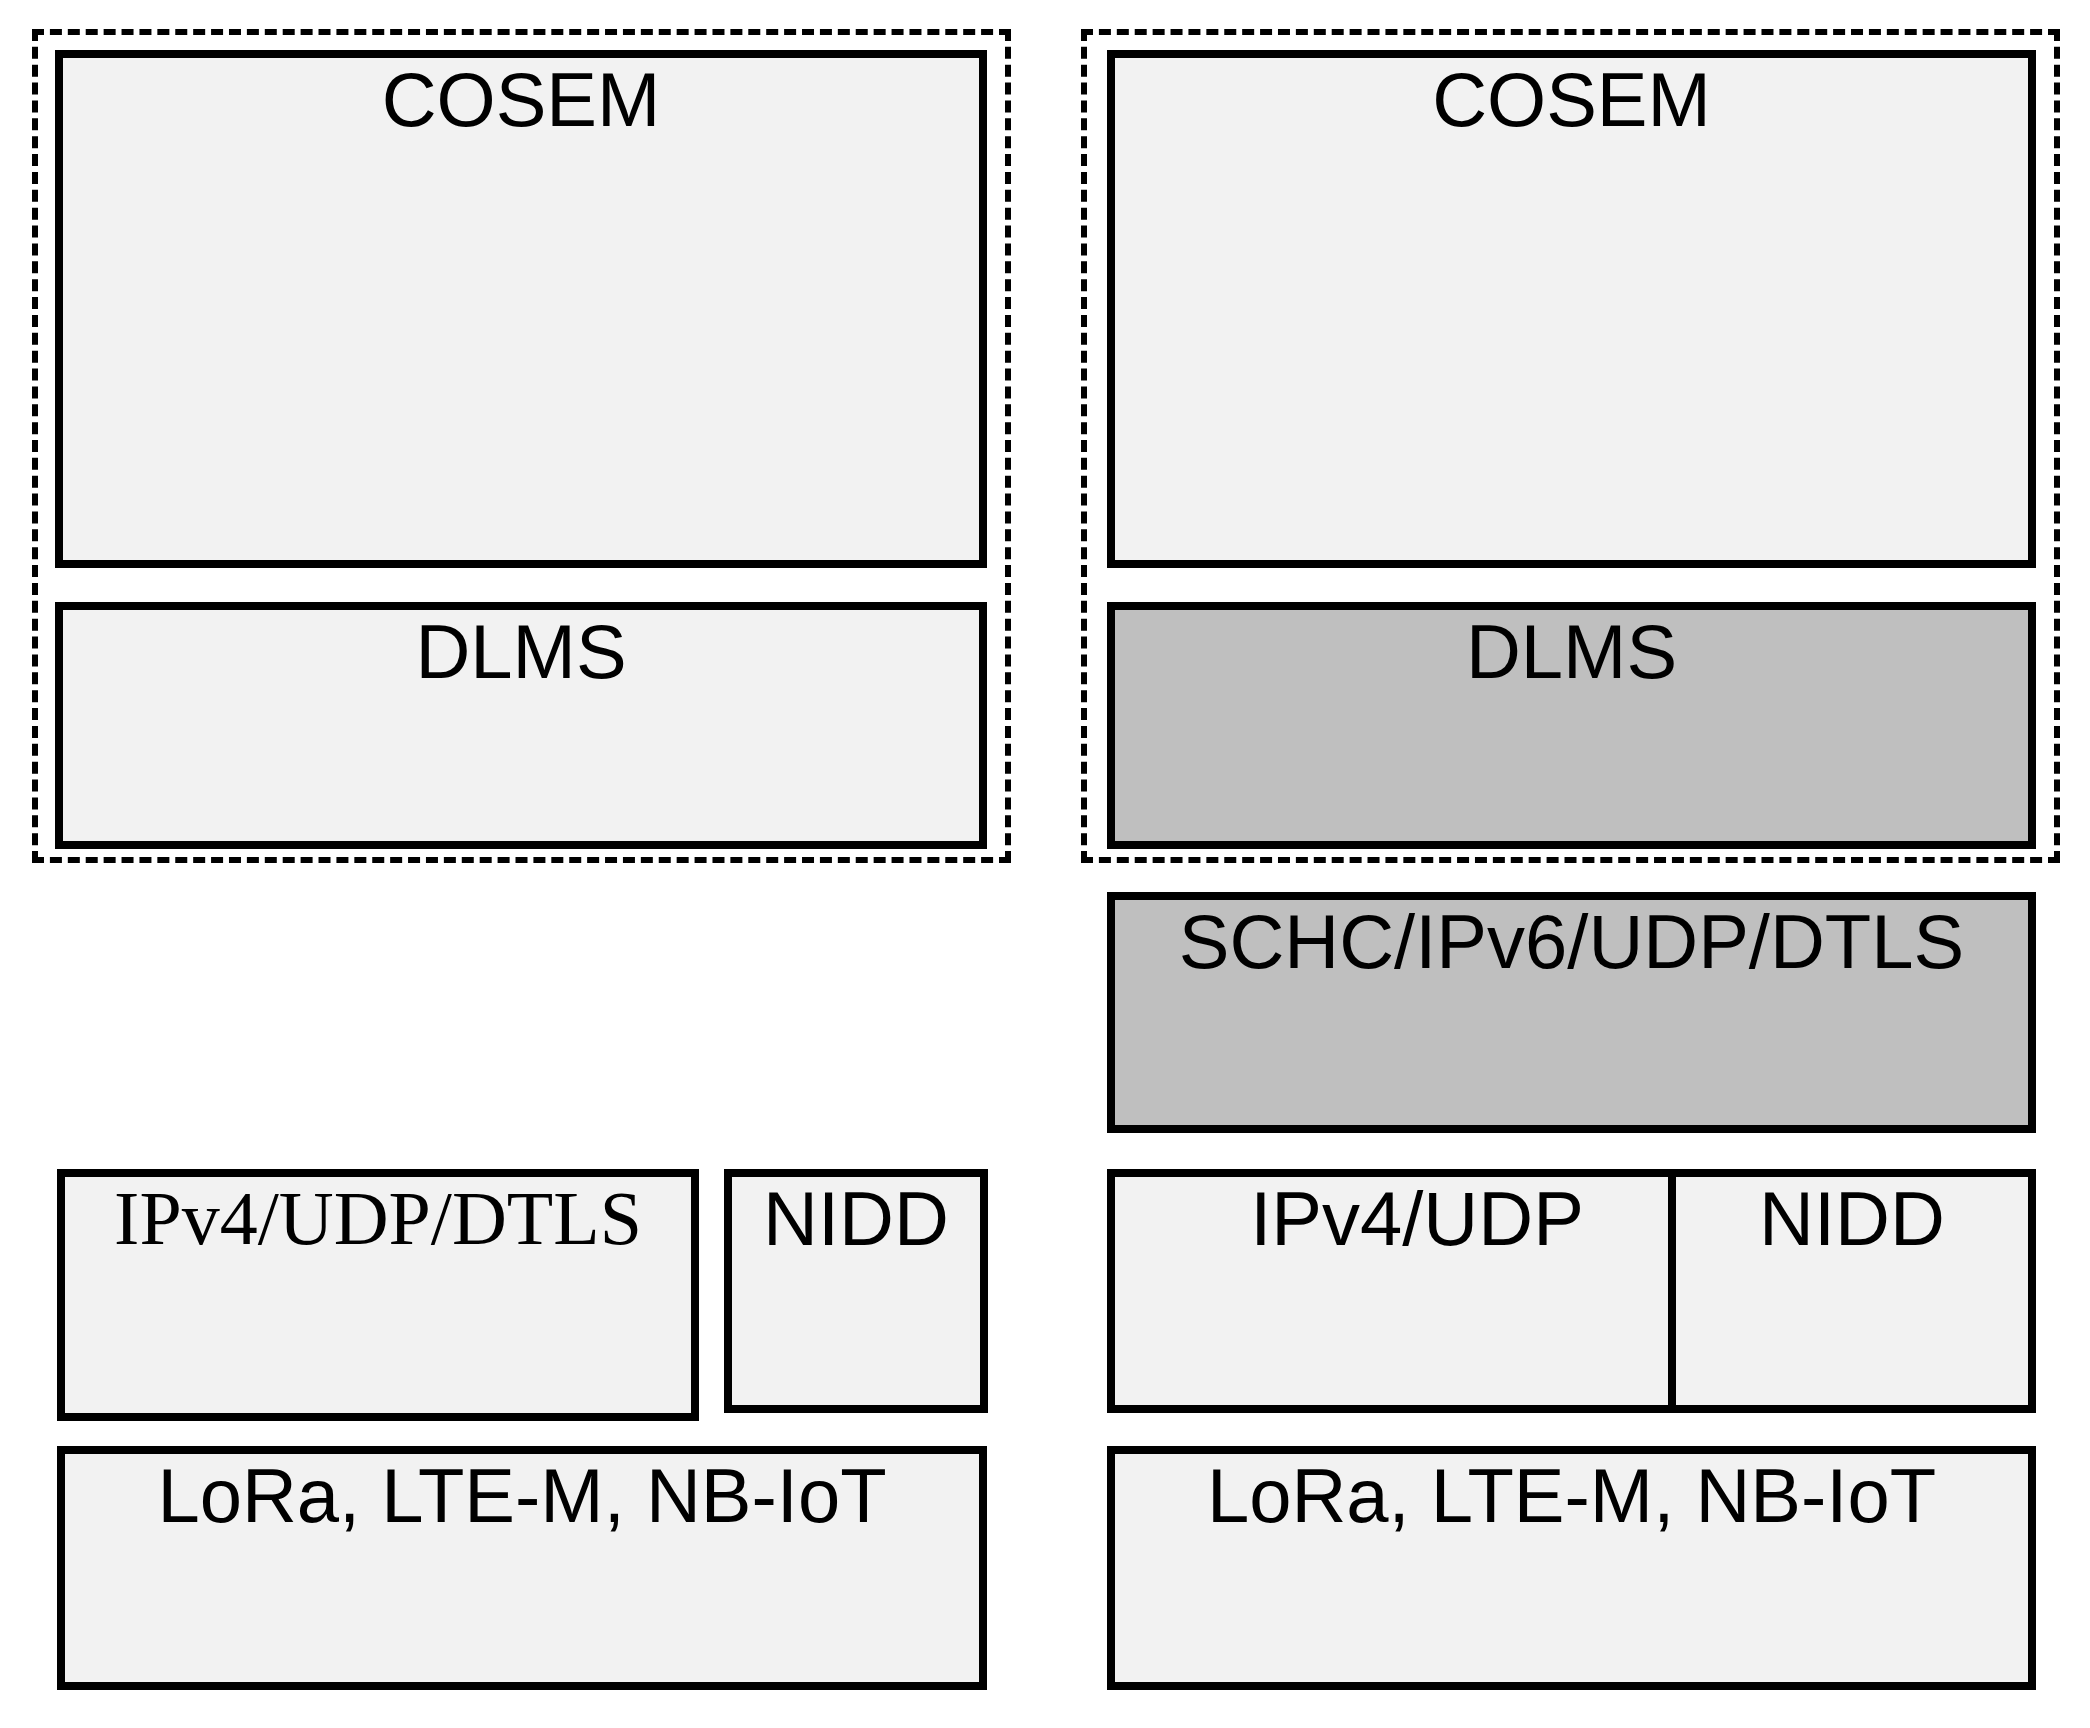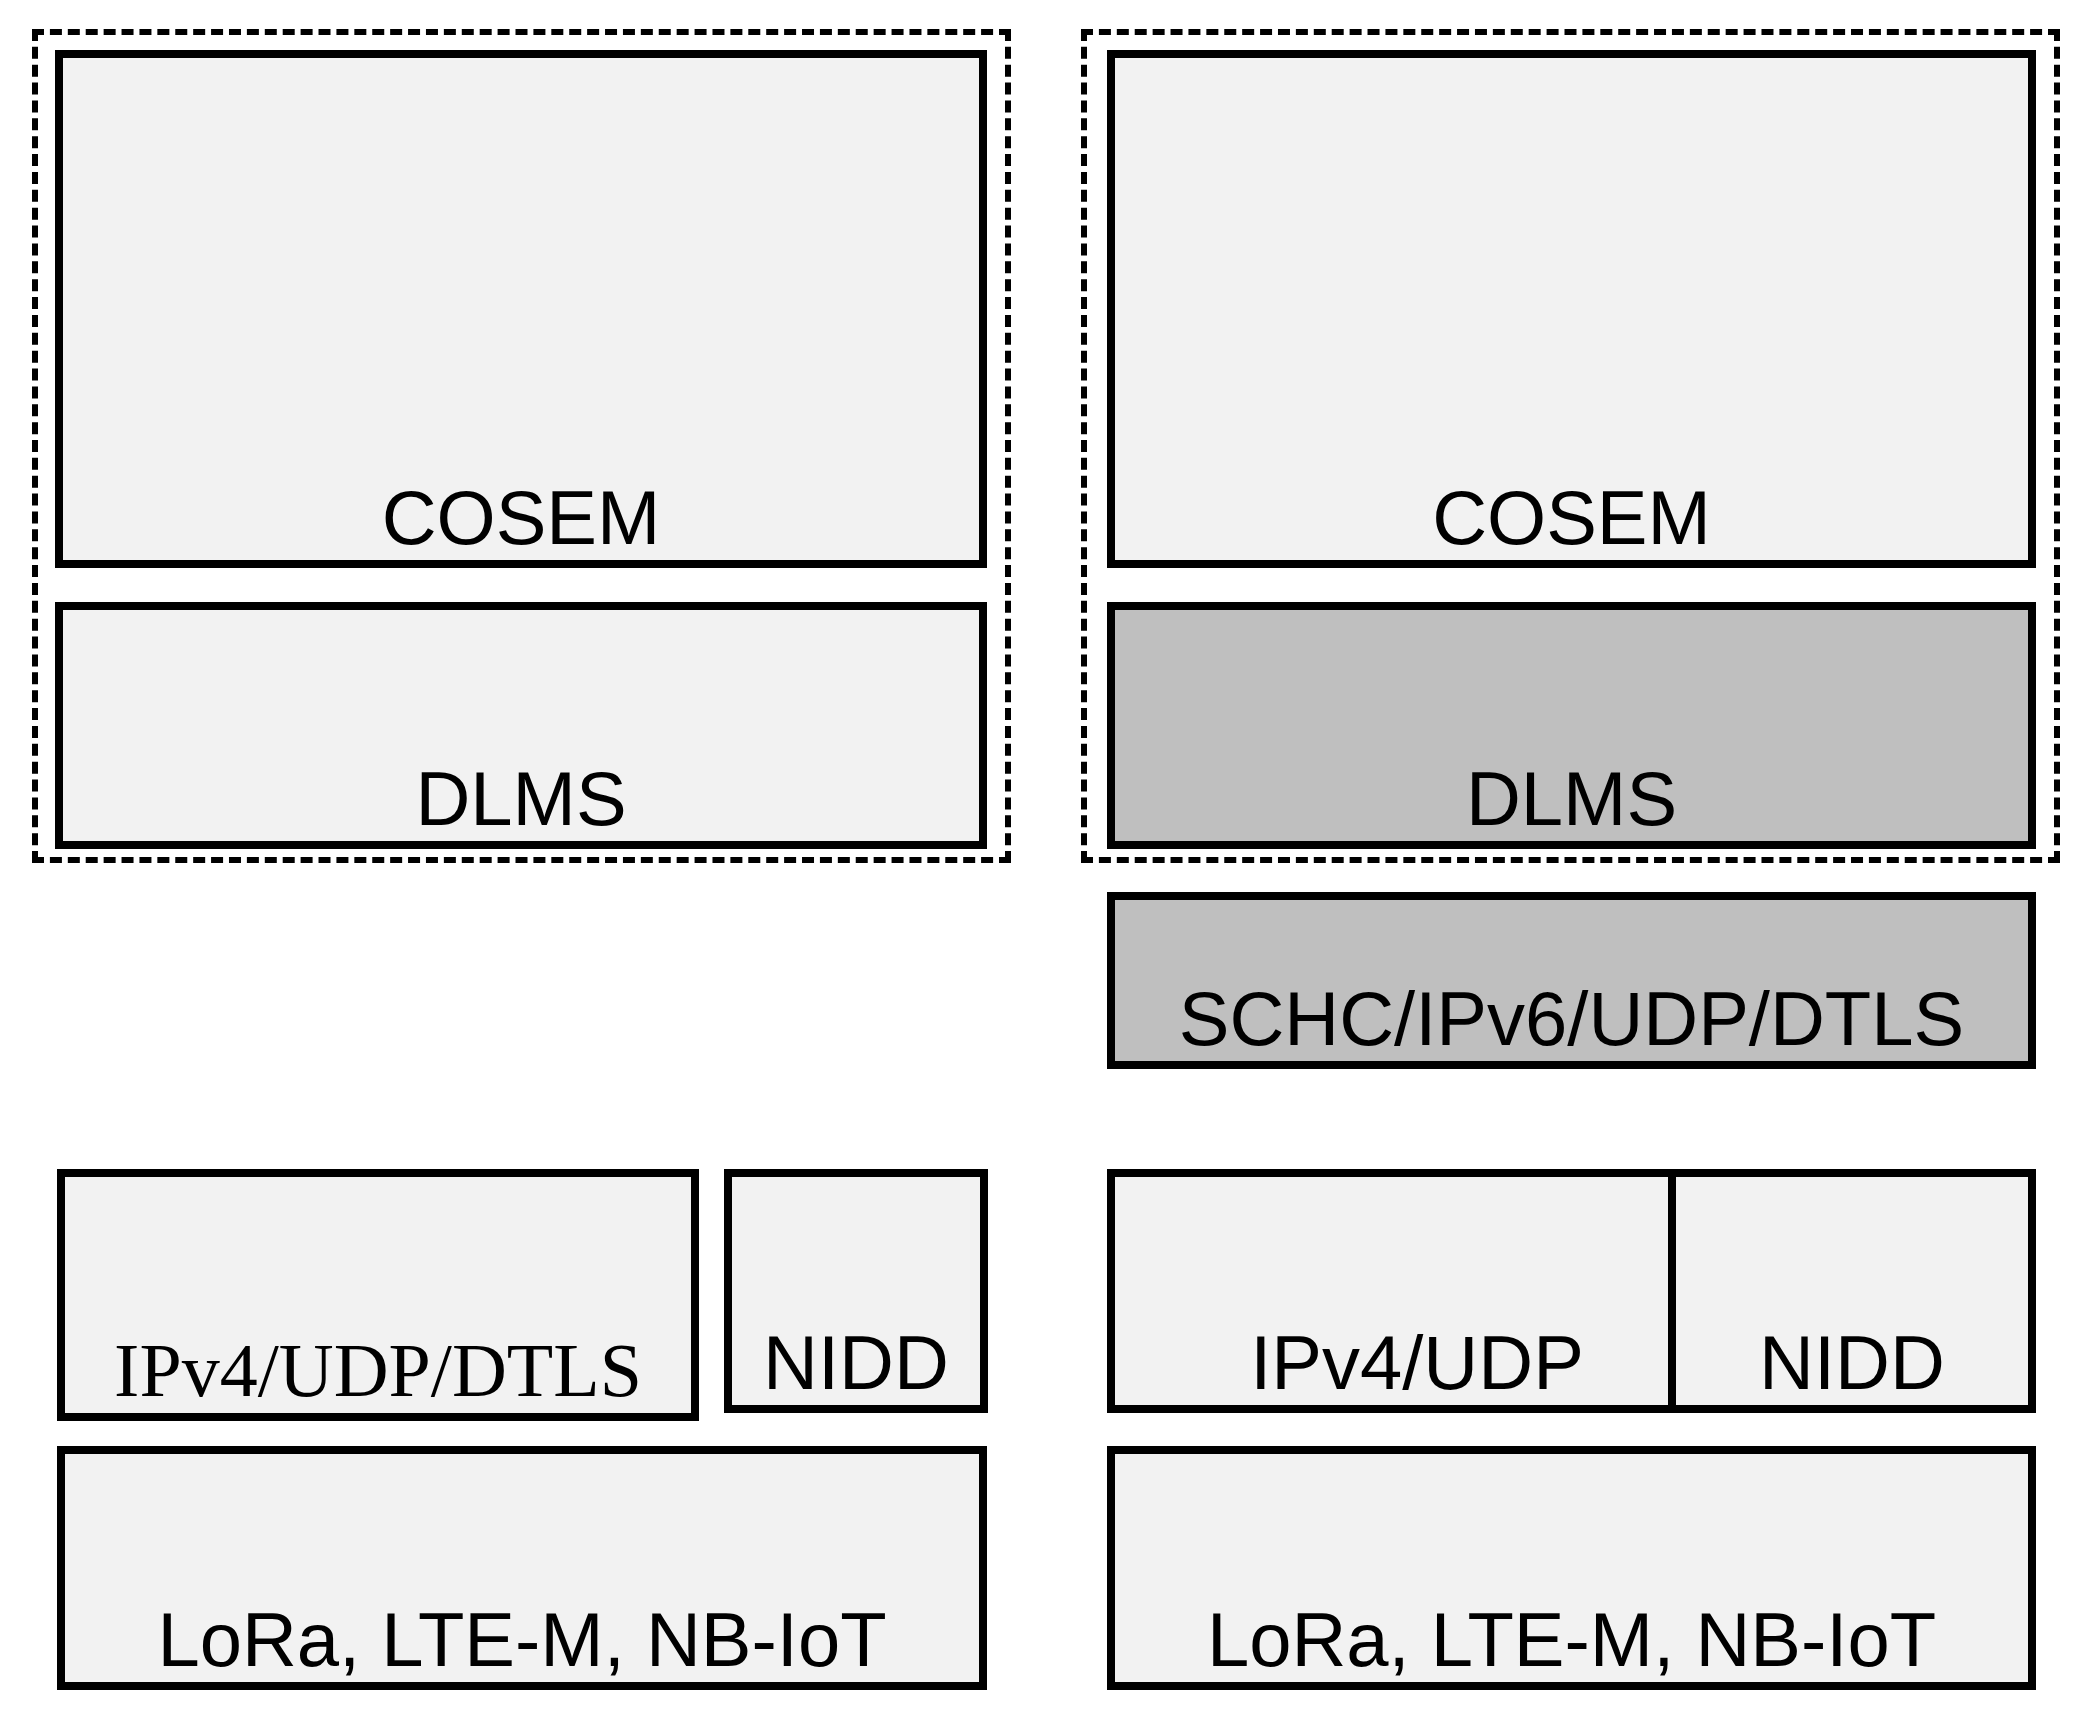--- a/index.html
+++ b/index.html
@@ -19,21 +19,21 @@
     position: absolute;
     border: 6.7px dashed #000000;
     box-sizing: border-box;
     background: transparent;
   }
   .box {
     position: absolute;
     border: 8.6px solid #000000;
     box-sizing: border-box;
     display: flex;
-    align-items: flex-end;
+    align-items: flex-start;
     justify-content: center;
     text-align: center;
     font-size: 76px;
     line-height: 1.1;
     letter-spacing: 0px;
     color: #000000;
     white-space: nowrap;
   }
   .light { background: #f2f2f2; }
   .dark  { background: #bfbfbf; }
@@ -43,21 +43,21 @@
   .left-cosem    { left: 55px;  top: 50px;   width: 932px;  height: 518px; }
   .left-dlms     { left: 55px;  top: 602px;  width: 932px;  height: 247px; }
   .left-transport{ left: 57px;  top: 1169px; width: 642px;  height: 252px; font-family: Liberation Serif, serif; }
   .left-nidd     { left: 724px; top: 1169px; width: 264px;  height: 244px; }
   .left-link     { left: 57px;  top: 1446px; width: 930px;  height: 244px; }
 
   
   .right-dashed   { left: 1081px; top: 29px;   width: 979px; height: 834px; }
   .right-cosem    { left: 1107px; top: 50px;   width: 929px;  height: 518px; }
   .right-dlms     { left: 1107px; top: 602px;  width: 929px;  height: 247px; }
-  .right-schc     { left: 1107px; top: 892px;  width: 929px;  height: 177px; }
+  .right-schc     { left: 1107px; top: 892px;  width: 929px;  height: 241px; }
   .right-transport{ left: 1107px; top: 1169px; width: 620px;  height: 244px; }
   .right-nidd     { left: 1668px; top: 1169px; width: 368px;  height: 244px; }
   .right-link     { left: 1107px; top: 1446px; width: 929px;  height: 244px; }
 </style>
 </head>
 <body>
 
 <div class="canvas">
 
   <div class="dashed-group left-dashed"></div>

